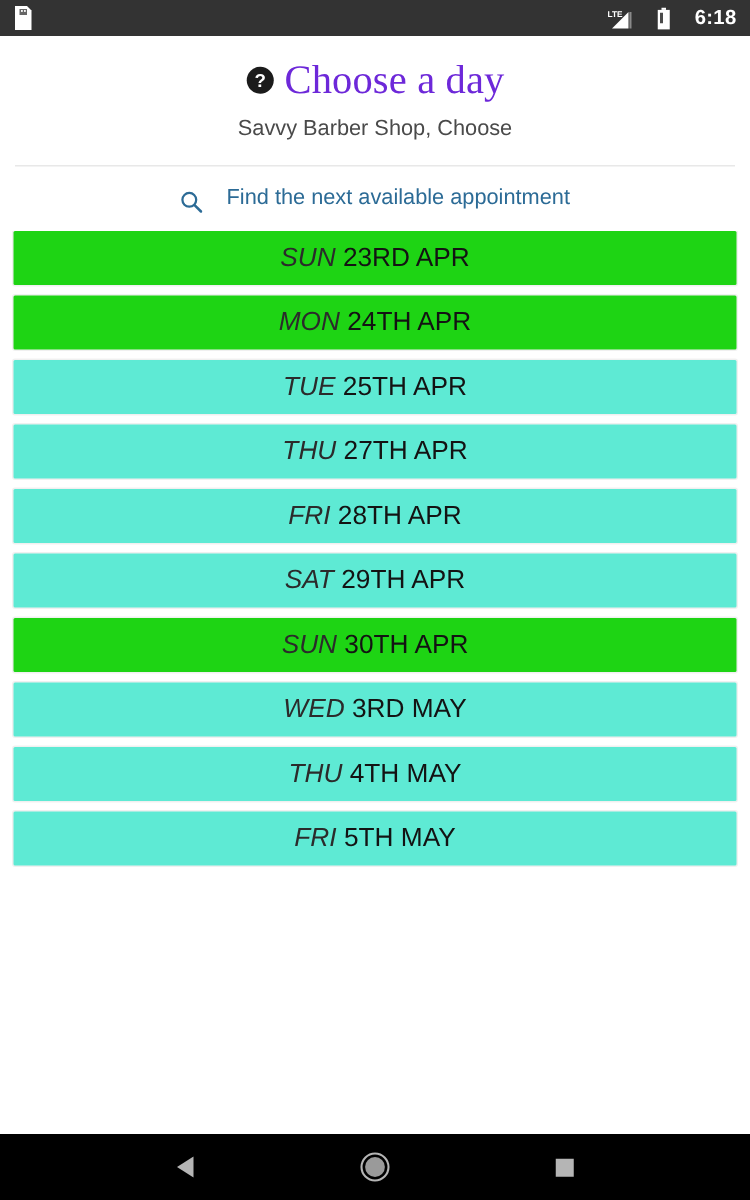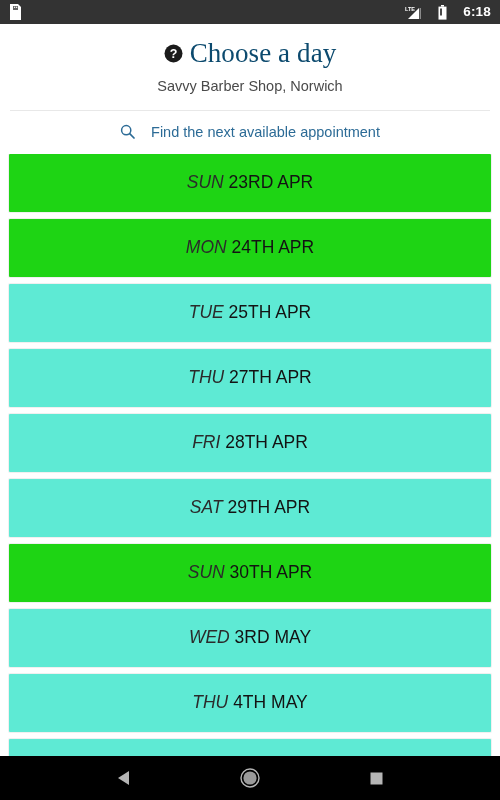--- a/index.html
+++ b/index.html
@@ -43,60 +43,60 @@
   }
   .title-row {
     display:flex; align-items:center; justify-content:center;
     gap:7px;
   }
   .help-icon { width:19px; height:19px; display:block; flex:0 0 19px; }
   .page-title {
     font-family:"Liberation Serif", serif;
     font-size:27px;
     font-weight:normal;
-    color:#0c4a6e;
+    color:#6d28d9;
     line-height:1.15;
     letter-spacing:0.1px;
   }
   .subtitle {
     margin-top:9px;
     font-size:14.5px;
     color:#4a4a4a;
     line-height:1.2;
   }
   .divider {
     margin:15px 10px 0 10px;
     height:1px;
     background:#e8e8e8;
   }
 
   
   .find-row {
     flex:0 0 auto;
-    display:flex; align-items:flex-start; justify-content:center;
+    display:flex; align-items:flex-end; justify-content:center;
     gap:16px;
     padding:13px 0 12px 0;
     cursor:pointer;
   }
   .search-icon { width:15px; height:15px; display:block; flex:0 0 15px; }
   .find-label {
     font-size:14.5px;
     color:#2c6b96;
     line-height:1.2;
   }
 
   
   .daylist {
     flex:1 1 auto;
     position:relative;
     overflow:hidden;
     padding:0 9px;
   }
   .day-row {
-    height:58px;
+    height:36px;
     margin-bottom:7px;
     display:flex; align-items:center; justify-content:center;
     cursor:pointer;
     border-radius:1px;
     box-shadow:0 0 0 1px rgba(0,0,0,0.06);
   }
   .day-row.available { background:#1ed414; }
   .day-row.unavailable { background:#5eead4; }
   .day-text {
     font-size:17.5px;
@@ -167,21 +167,21 @@
   <div class="header">
     <div class="title-row">
       <span>
         <svg class="help-icon" viewBox="0 0 19 19">
           <circle cx="9.5" cy="9.5" r="9" fill="#1b1b1b"></circle>
           <text x="9.5" y="14.2" font-size="12.5" fill="#ffffff" text-anchor="middle" font-family="Liberation Sans, sans-serif" font-weight="bold">?</text>
         </svg>
       </span>
       <h1 class="page-title">Choose a day</h1>
     </div>
-    <div class="subtitle">Savvy Barber Shop, Norwich</div>
+    <div class="subtitle">Savvy Barber Shop, Choose</div>
   </div>
   <div class="divider"></div>
 
   <div class="find-row">
     <span>
       <svg class="search-icon" viewBox="0 0 15 15">
         <circle cx="6.2" cy="6.2" r="4.6" fill="none" stroke="#2c6b96" stroke-width="1.5"></circle>
         <line x1="9.7" y1="9.7" x2="14" y2="14" stroke="#2c6b96" stroke-width="1.7" stroke-linecap="round"></line>
       </svg>
     </span>

